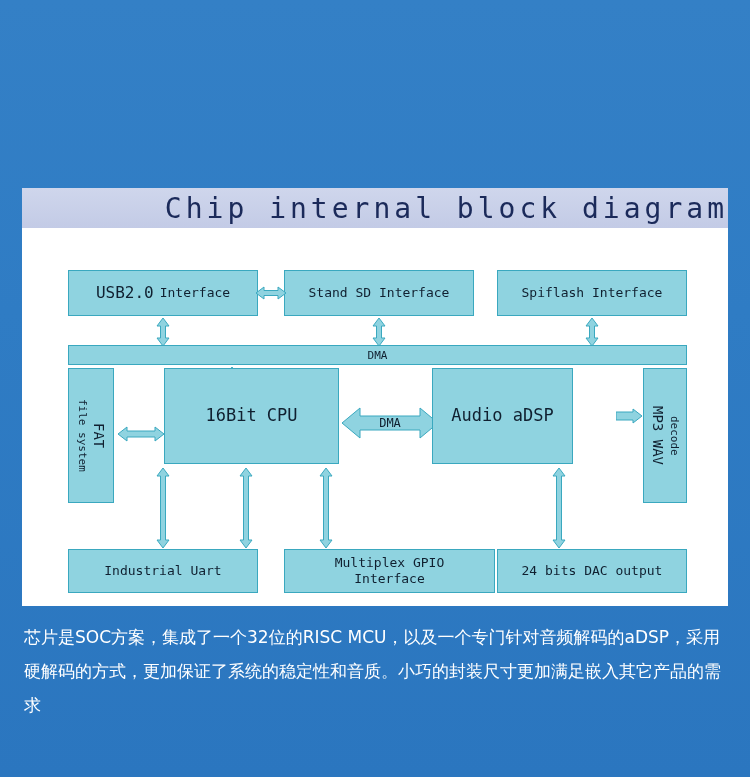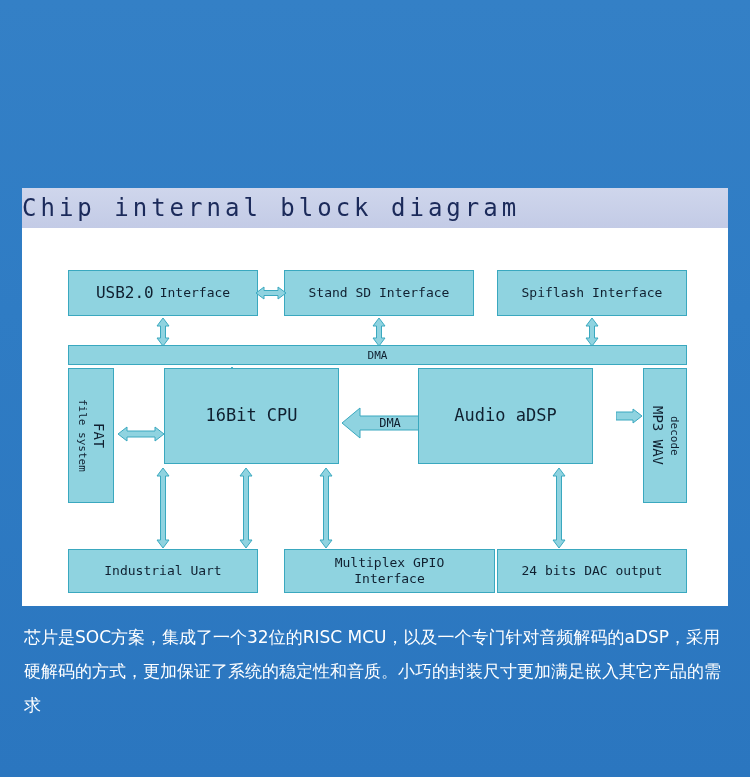--- a/index.html
+++ b/index.html
@@ -36,23 +36,23 @@
     left: 22px;
     top: 188px;
     width: 706px;
     background: #ffffff;
   }
   .panel-header {
     height: 40px;
     background: linear-gradient(180deg, #cfd6ec 0%, #c3cbe6 100%);
     display: flex;
     align-items: center;
-    justify-content: flex-start;
+    justify-content: flex-end;
     color: #1b2a5a;
-    font-size: 24px;
+    font-size: 28px;
     letter-spacing: 4px;
     font-family: "DejaVu Sans Mono", "Liberation Mono", monospace;
   }
   .diagram {
     position: relative;
     width: 706px;
     height: 378px;
     background: #ffffff;
   }
   .box {
@@ -194,21 +194,21 @@
         <span>16Bit CPU</span>
       </div>
 
       <div class="arrow-h" style="left:320px; top:178px;">
         <svg width="96" height="34" viewBox="0 0 96 34">
           <polygon points="0,17 18,2 18,10 78,10 78,2 96,17 78,32 78,24 18,24 18,32" fill="#8fd3e0" stroke="#3aa8bf" stroke-width="1"></polygon>
         </svg>
       </div>
       <div style="position:absolute; left:320px; top:188px; width:96px; text-align:center; font-family:'DejaVu Sans Mono','Liberation Mono',monospace; font-size:12px; color:#102030;">DMA</div>
 
-      <div class="box big" style="left:396px; top:140px; width:175px; height:96px;">
+      <div class="box big" style="left:410px; top:140px; width:141px; height:96px;">
         <span>Audio aDSP</span>
       </div>
 
       <div class="arrow-h" style="left:594px; top:180px;">
         <svg width="26" height="16" viewBox="0 0 26 16">
           <polygon points="0,4 17,4 17,1 26,8 17,15 17,12 0,12" fill="#8fd3e0" stroke="#3aa8bf" stroke-width="1"></polygon>
         </svg>
       </div>
 
       <div class="vbox" style="left:621px; top:140px; width:44px; height:135px;">

